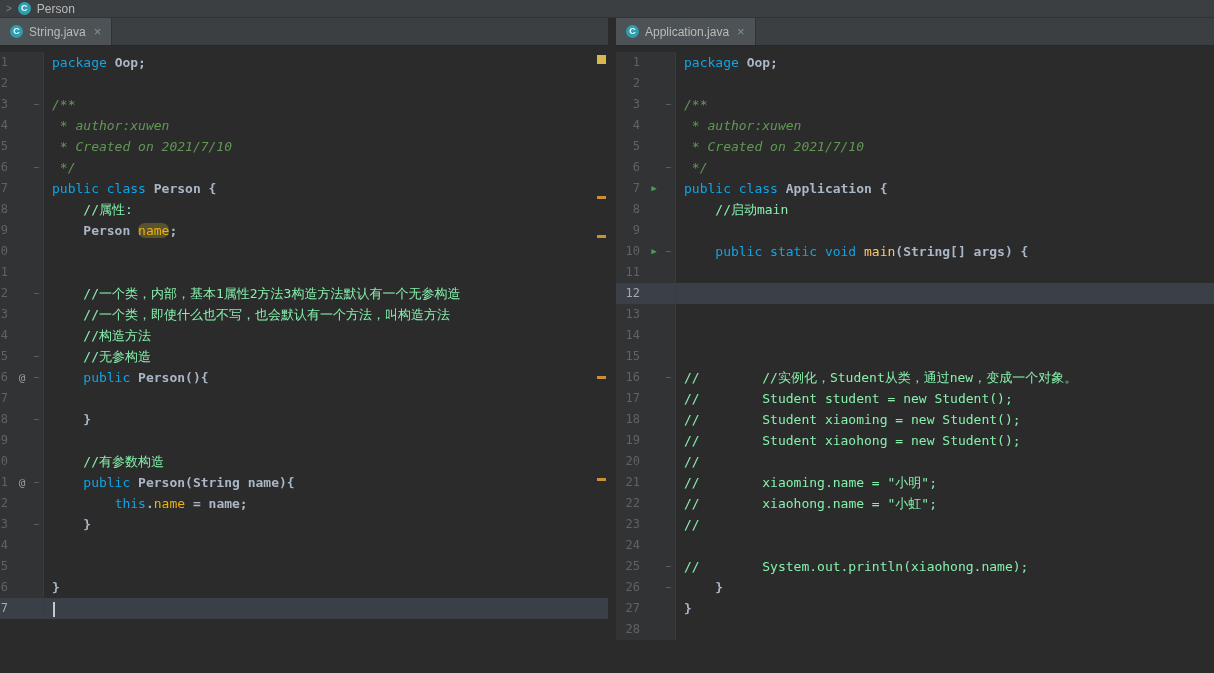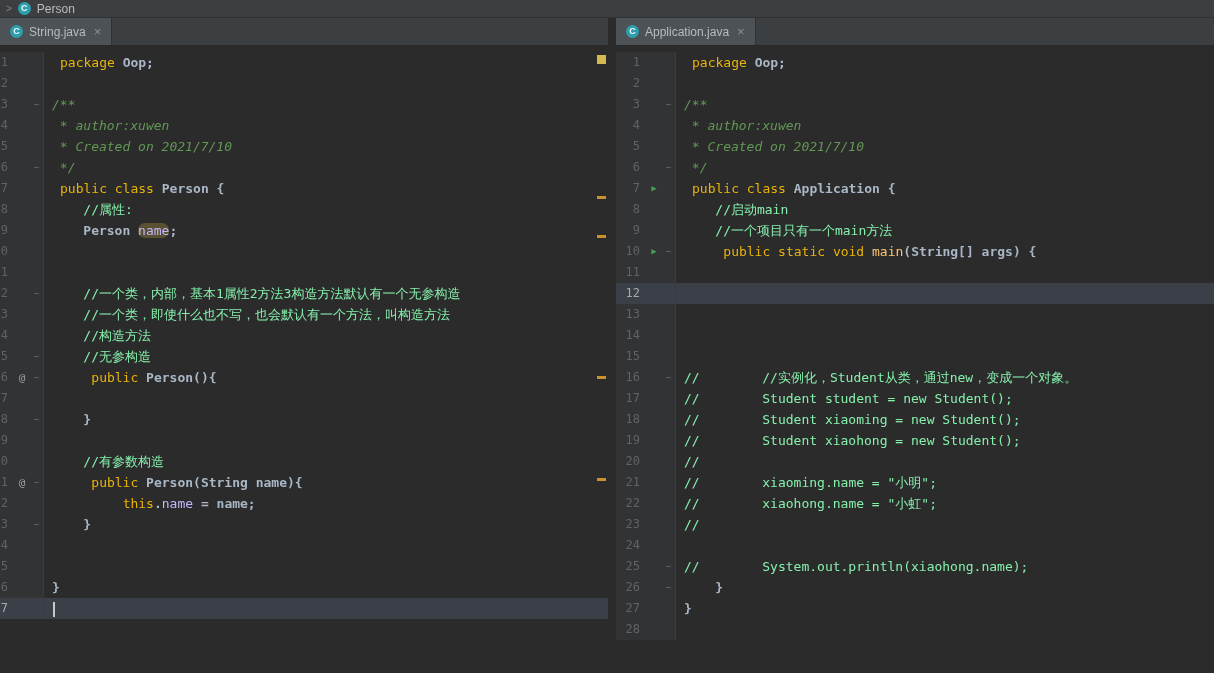--- a/index.html
+++ b/index.html
@@ -44,25 +44,25 @@
   .g-fold { width:14px; flex:none; background:#313335; color:#6a6d6f; text-align:center;
             font-size:9px; border-right:1px solid #393b3d; }
 
   
   .g-num { width:30px; flex:none; background:#313335; color:#606366; text-align:right;
            padding-right:6px; font-size:12px; }
   .g-run { width:16px; flex:none; background:#313335; color:#499c54; text-align:center; font-size:9px; }
 
   
   .code { flex:1; padding-left:8px; white-space:pre; color:#a9b7c6; }
-  .kw  { color:#eab308;margin-left:8px; }
+  .kw  { color:#0ea5e9; }
   .pl  { color:#a9b7c6;font-weight:bold; }
   .cm  { color:#86efac;text-align:right; }
   .dc  { color:#629755; font-style:italic; }
-  .fld { color:#c4b5fd;border-radius:7px; }
+  .fld { color:#eab308;border-radius:7px; }
   .mtd { color:#ffc66b; }
   .sq  { text-decoration-style:wavy; text-decoration-color:#739873;
          text-decoration-thickness:1px; text-underline-offset:2px; }
   .cm.sq { text-decoration-color:#8a8a8a; }
   .hlw { background:#585233; }
 
   .caret { display:inline-block; width:2px; height:15px; background:#c8c8c8;
            vertical-align:middle; margin-left:1px; }
 
   
@@ -370,21 +370,20 @@
       <div class="row">
         <span class="g-num">8</span>
         <span class="g-run"></span>
         <span class="g-fold"></span>
         <span class="code"><span class="cm">    //启动main</span></span>
       </div>
       <div class="row">
         <span class="g-num">9</span>
         <span class="g-run"></span>
         <span class="g-fold"></span>
-        <span class="code"><span class="cm">    //一个项目只有一个main方法</span></span>
       </div>
       <div class="row">
         <span class="g-num">10</span>
         <span class="g-run">▶</span>
         <span class="g-fold">−</span>
         <span class="code"><span class="kw">    public static void </span><span class="mtd">main</span><span class="pl">(String[] args) {</span></span>
       </div>
       <div class="row">
         <span class="g-num">11</span>
         <span class="g-run"></span>

